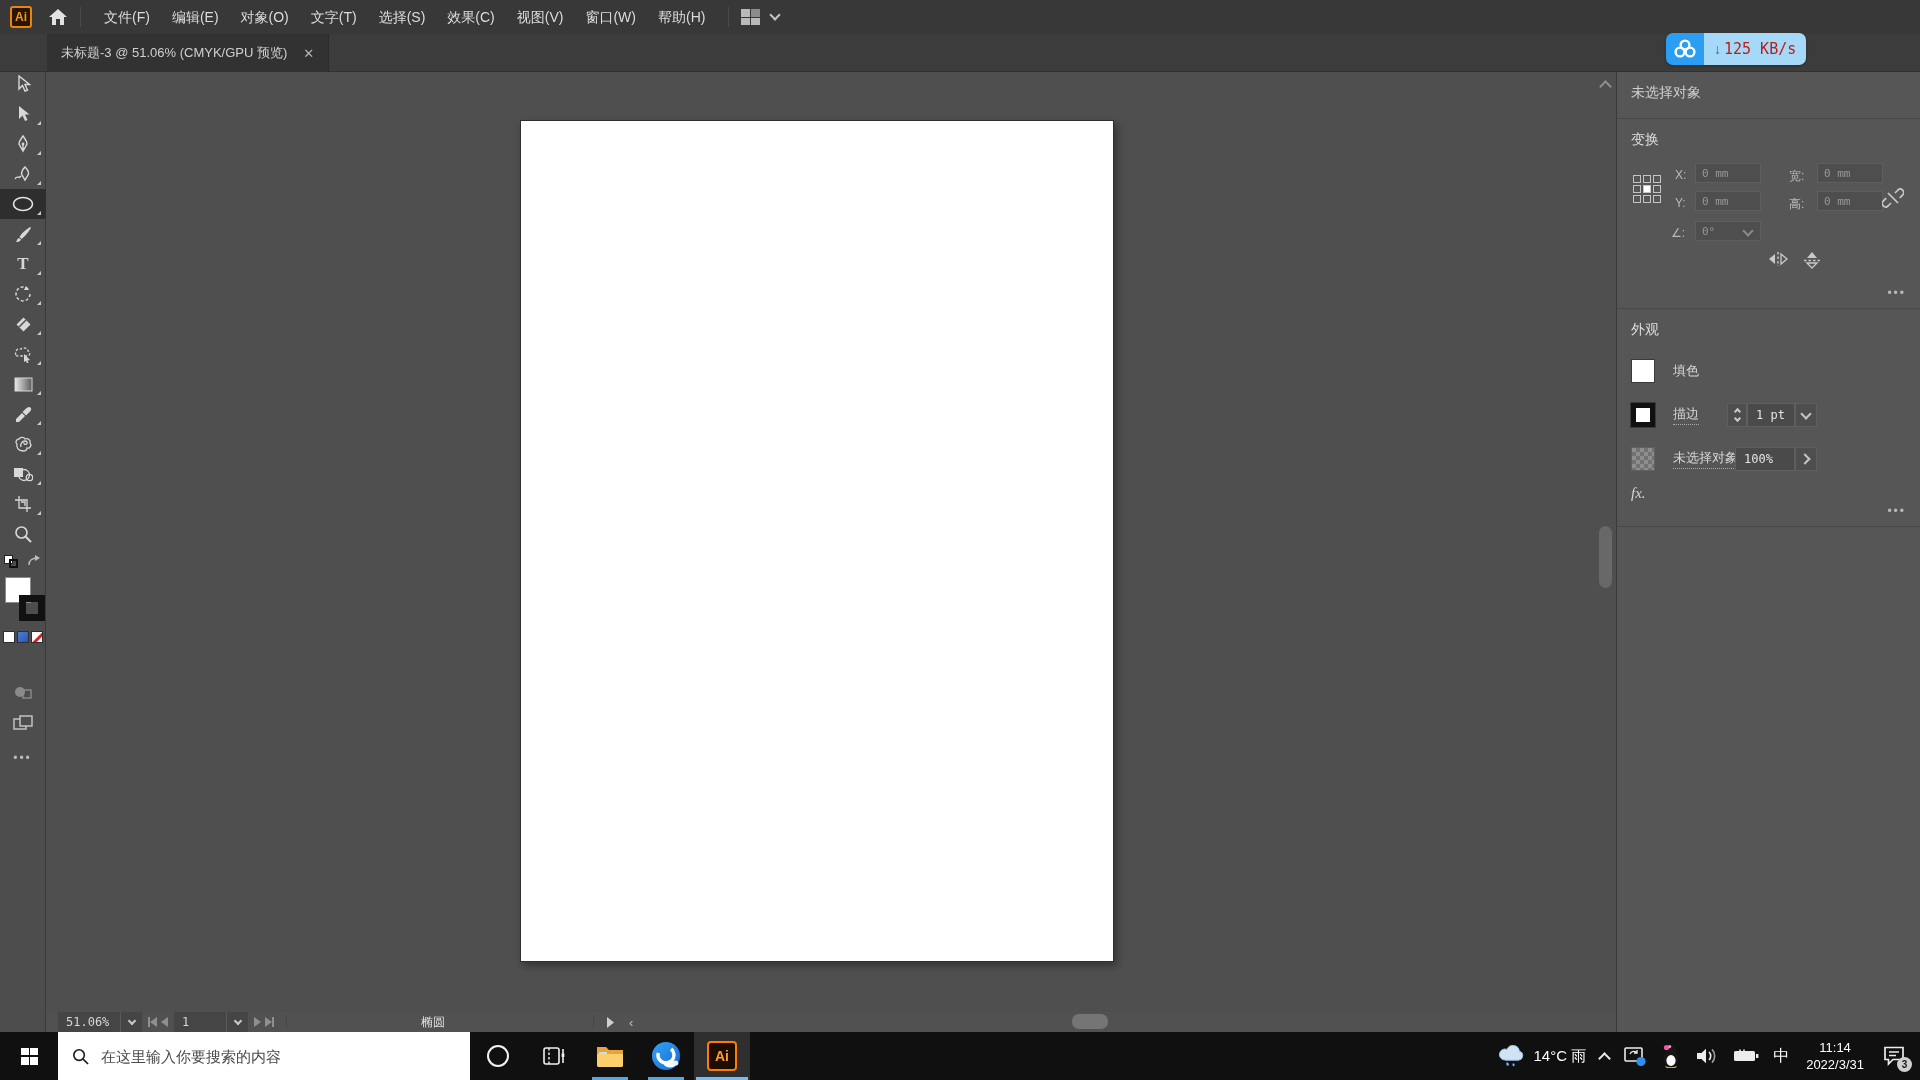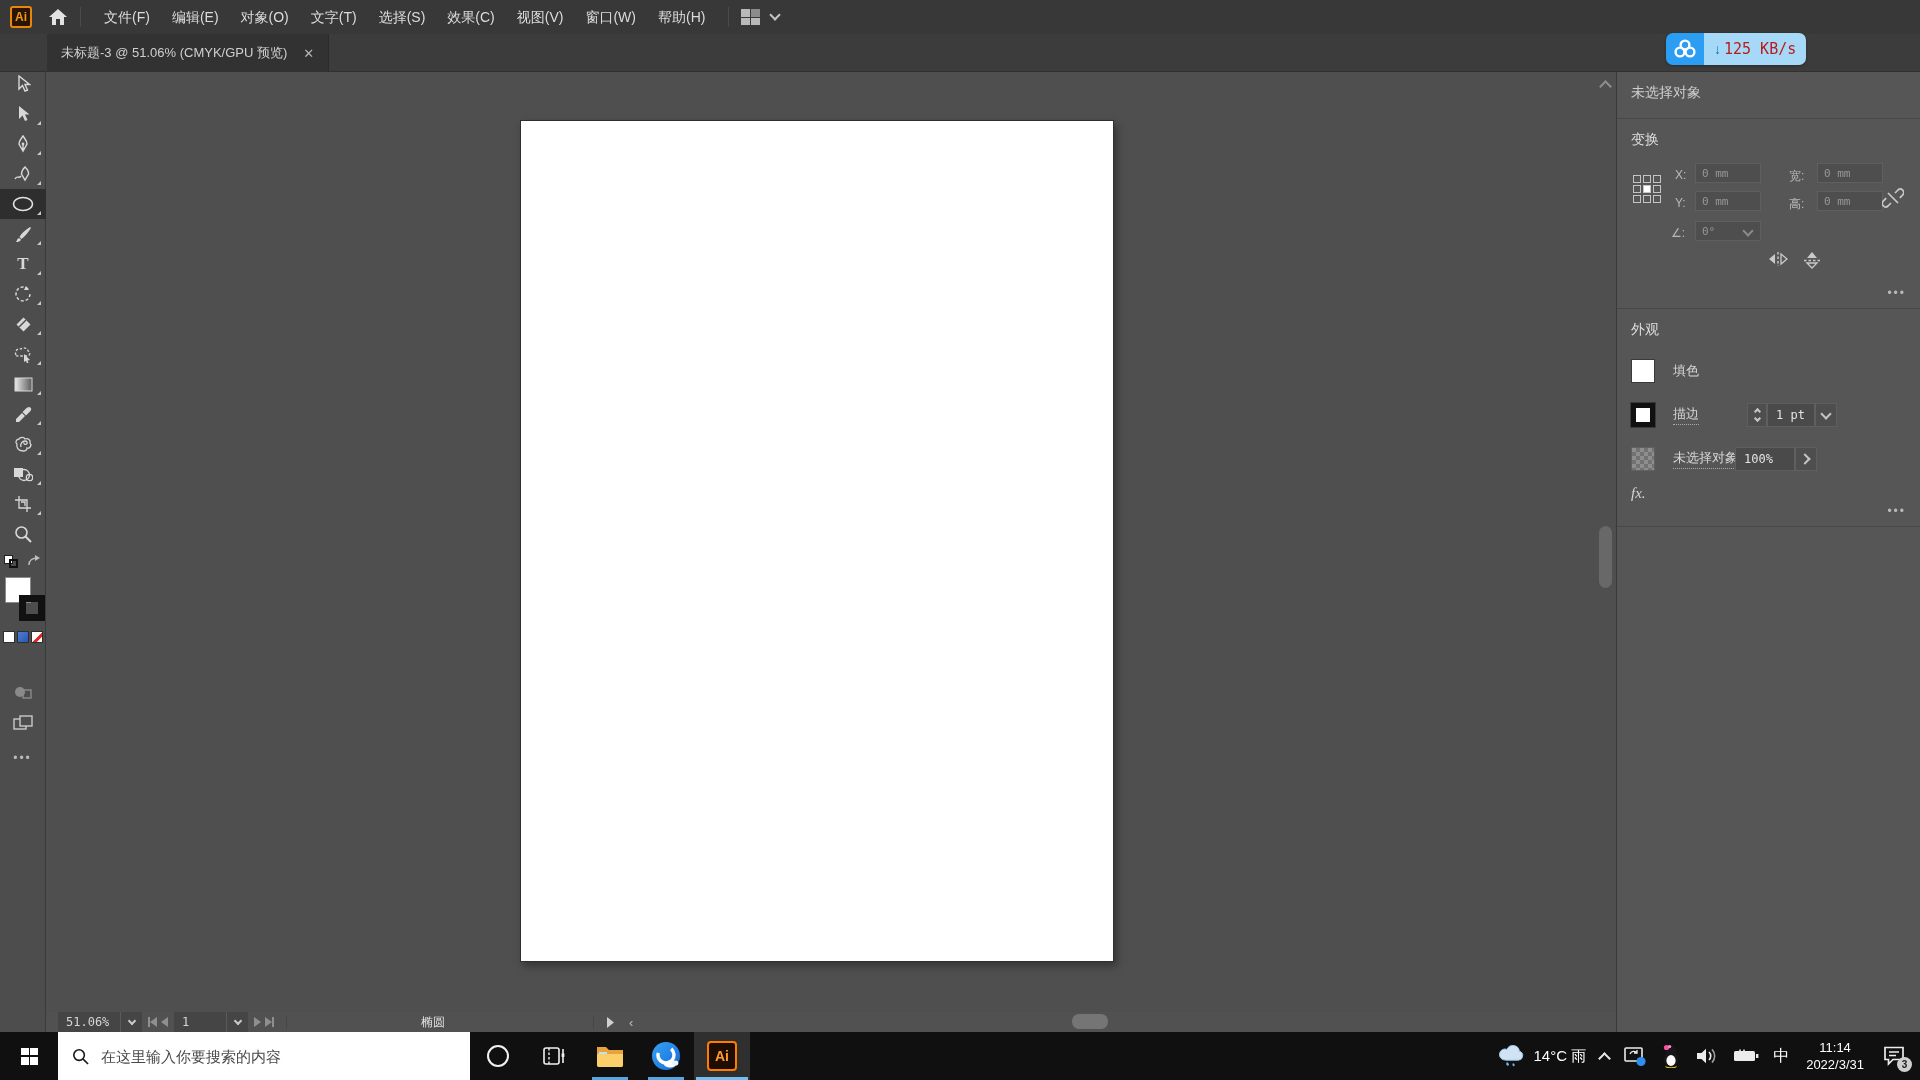--- a/index.html
+++ b/index.html
@@ -469,21 +469,21 @@
 
     <div class="psec" style="height:218px;">
       <div class="psec-title">外观</div>
       <div class="ap-row">
         <span class="ap-swatch sw-fill"></span>
         <span class="ap-label">填色</span>
       </div>
       <div class="ap-row">
         <span class="ap-swatch sw-stroke"></span>
         <span class="ap-label dotted">描边</span>
-        <div style="display:flex; position:absolute; left:116px;">
+        <div style="display:flex; position:absolute; left:96px;">
           <div class="stepper">
               <span class="chev up"></span>
               <span class="chev"></span>
             </div>
           <div class="val-field mono" style="width:48px;">1 pt</div>
           <div class="sq-btn">
               <span class="chev" style="margin-top:-3px;"></span>
             </div>
         </div>
       </div>

